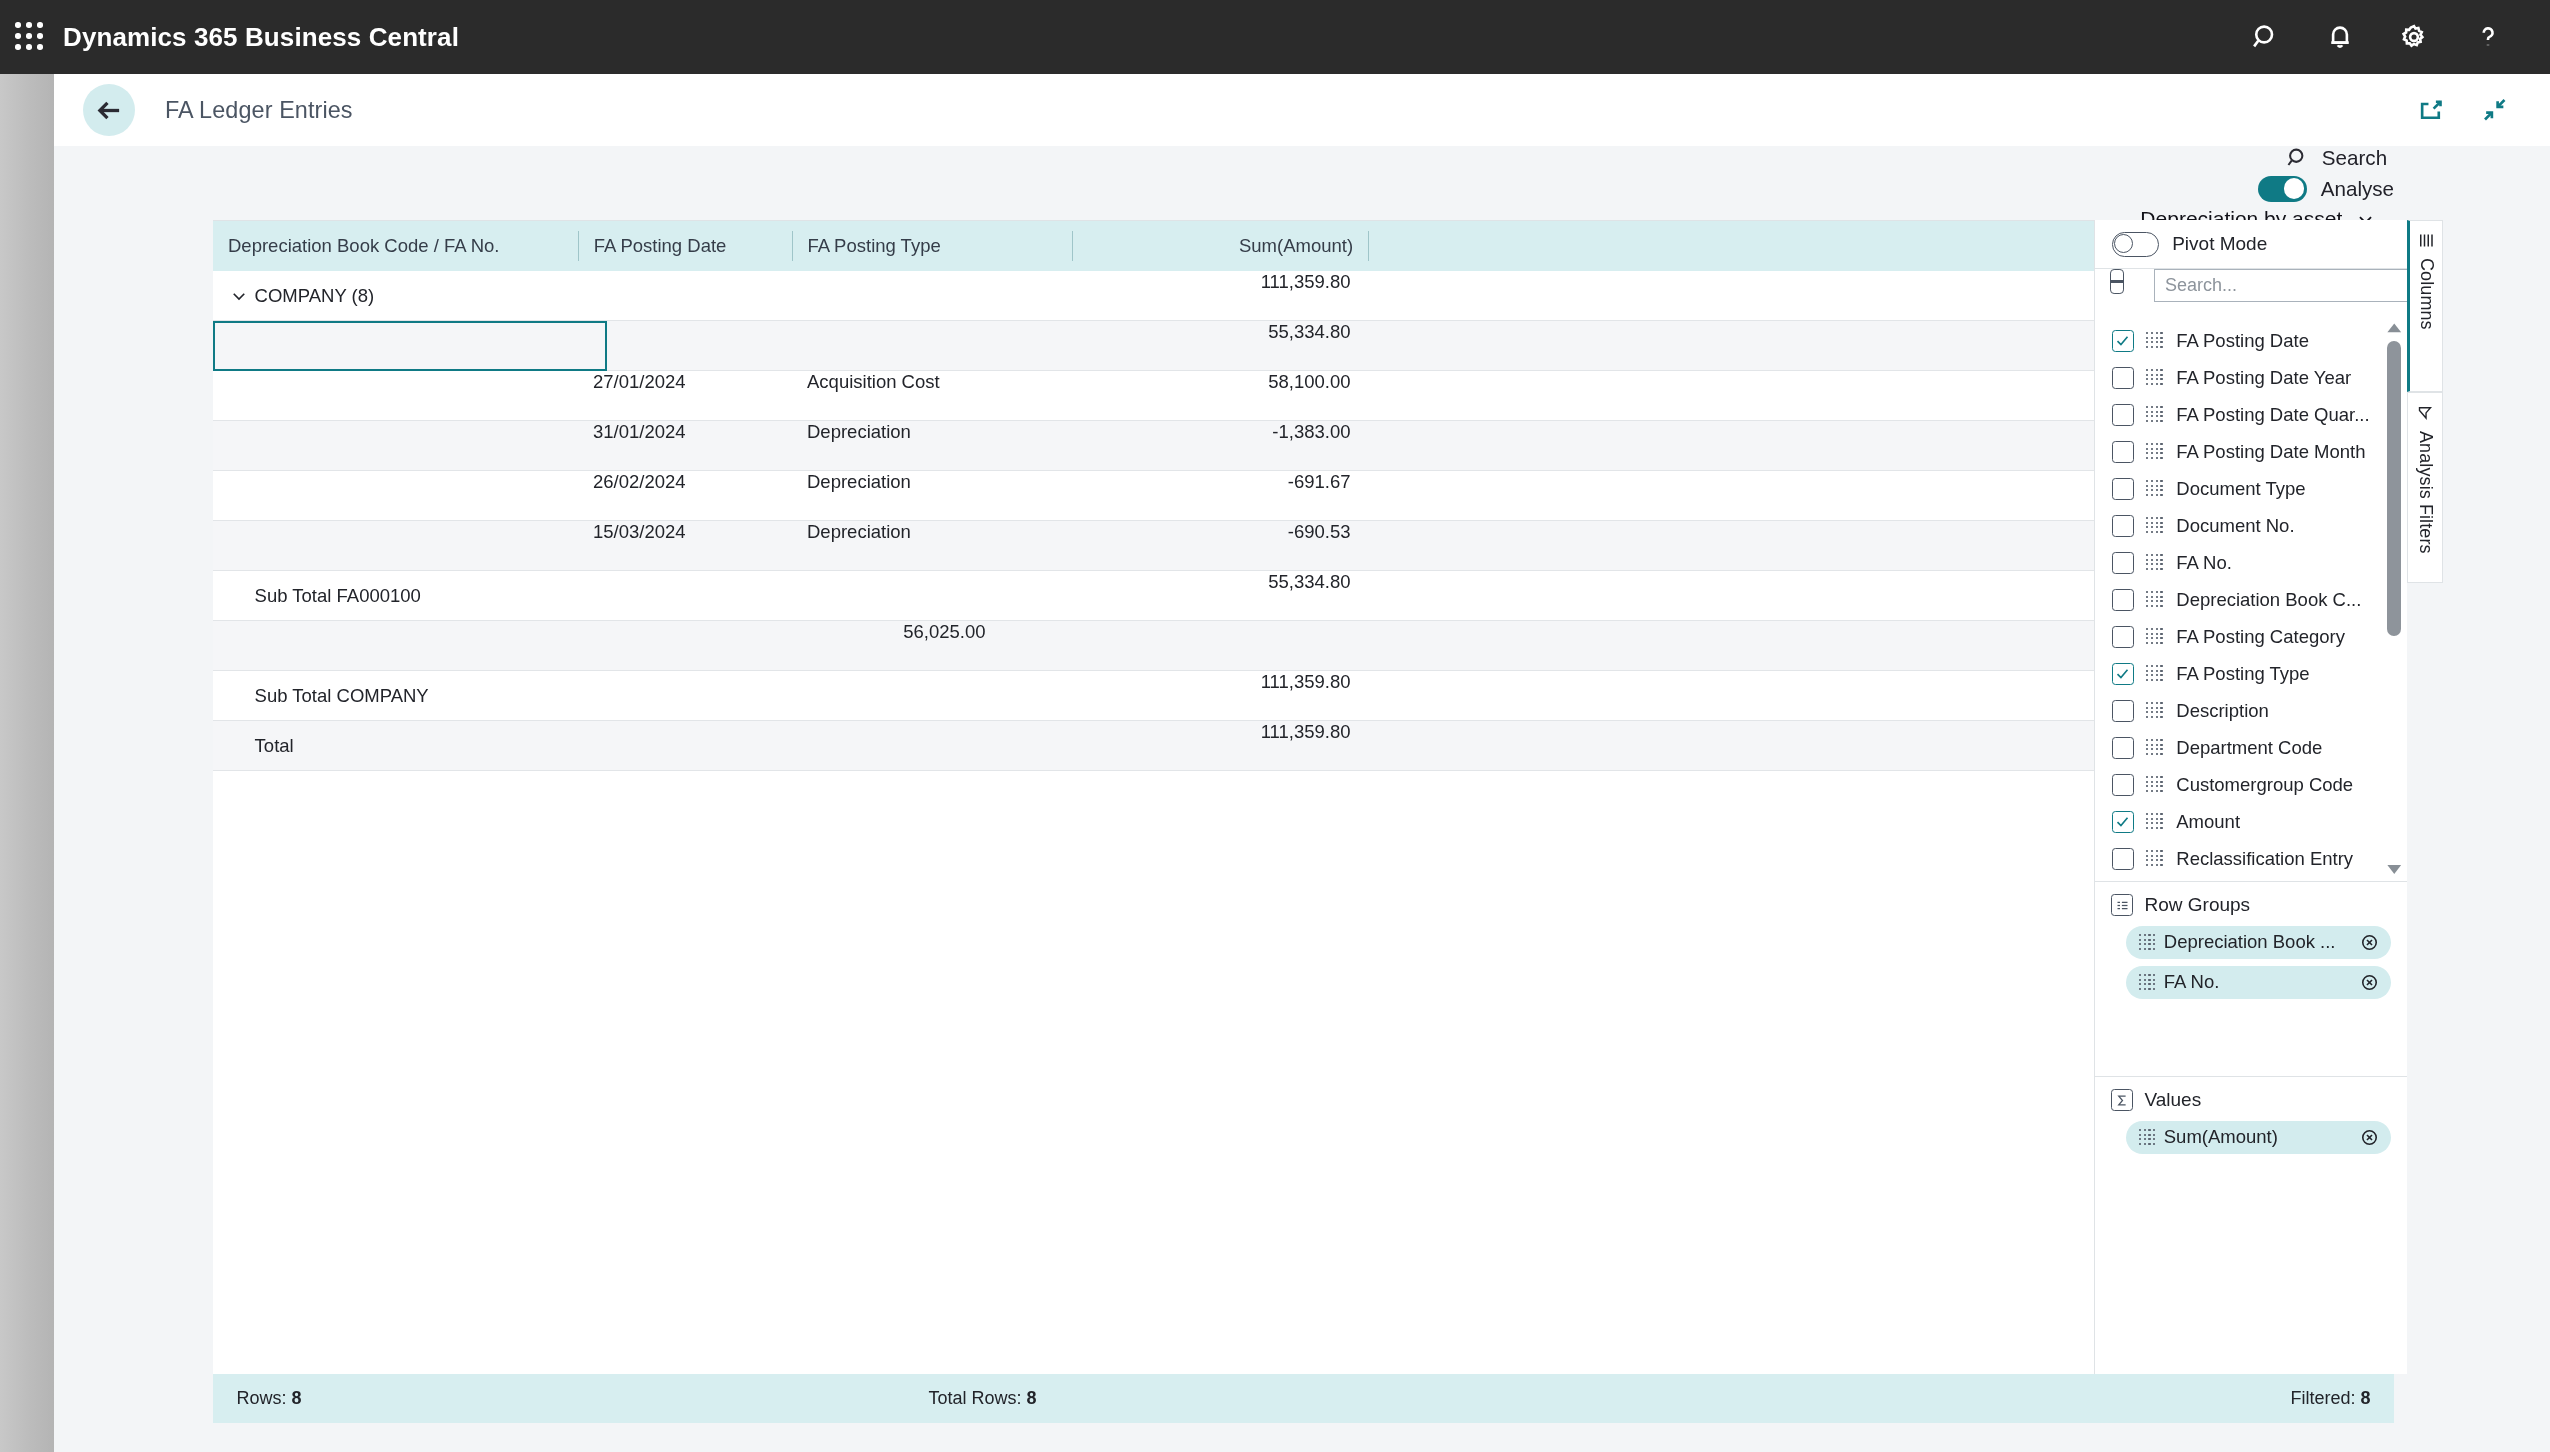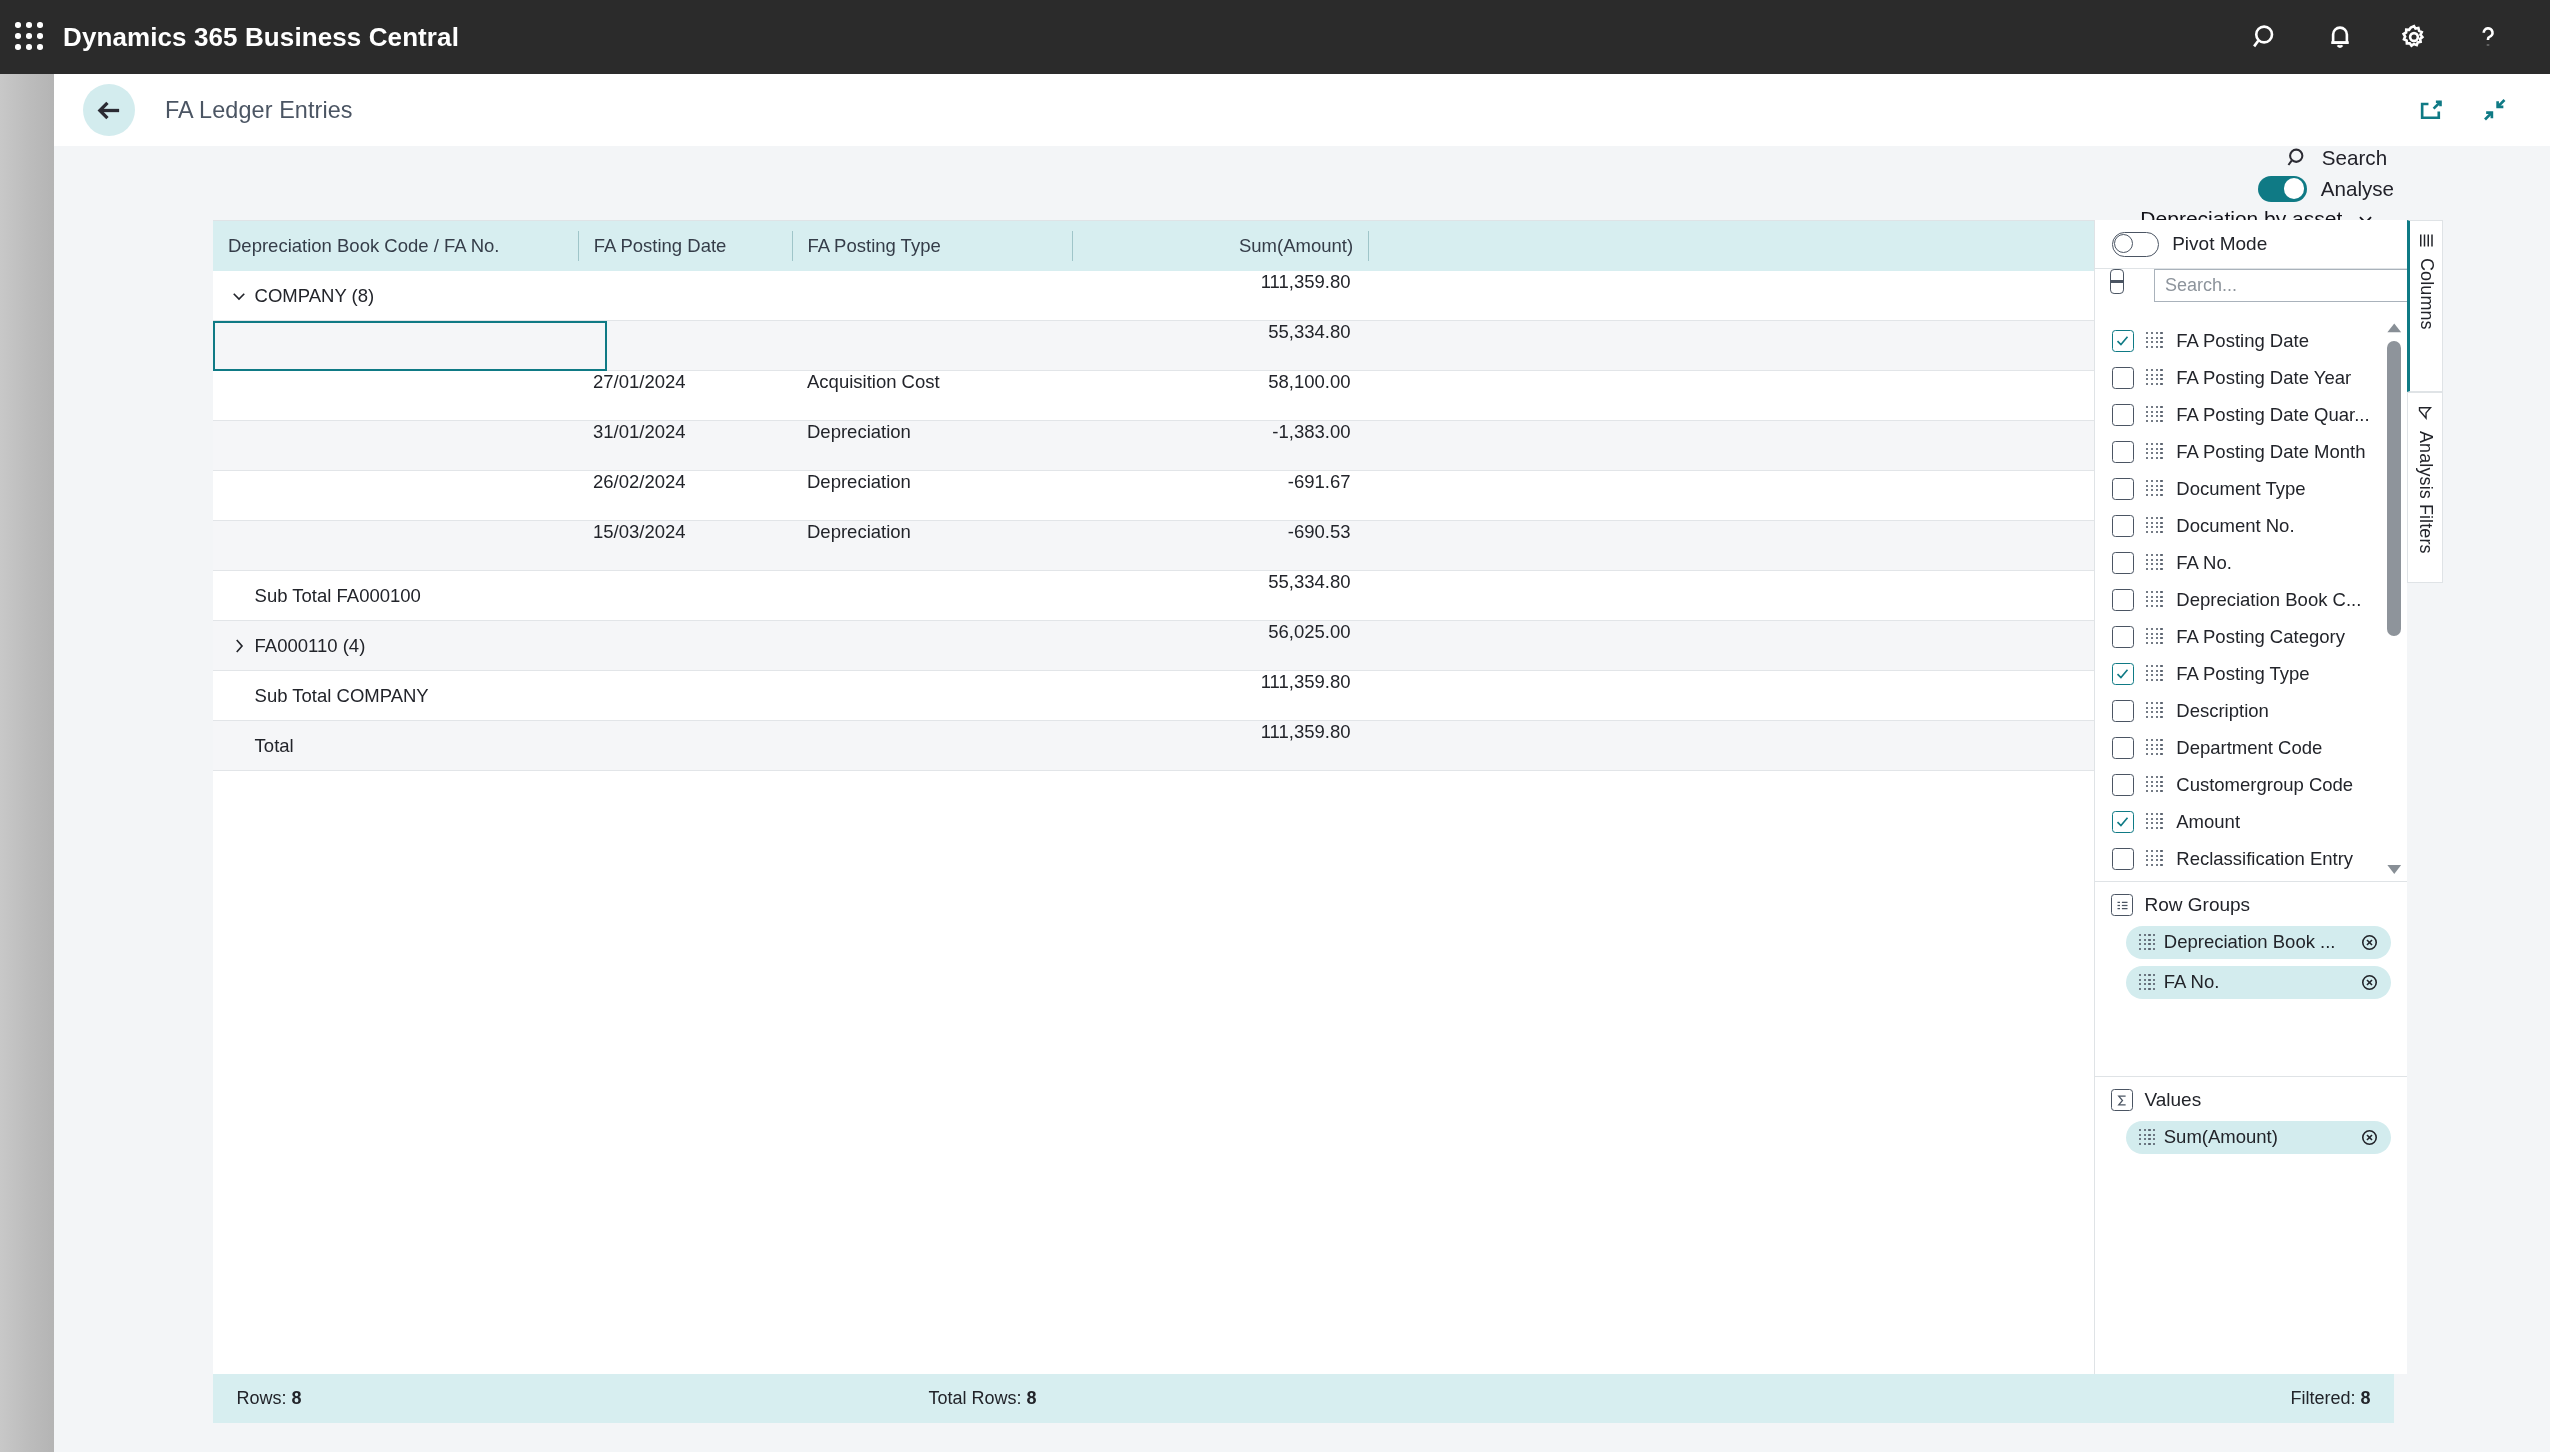--- a/index.html
+++ b/index.html
@@ -364,28 +364,20 @@
           <div class="grow">
             <div class="b1 ind2">
               <span class="chev"></span>
               <span>Sub Total FA000100</span>
             </div>
             <div class="b2"></div>
             <div class="b3"></div>
             <div class="b4">55,334.80</div>
           </div>
           <div class="grow alt">
-            <div class="b1 ind1">
-              <span class="chev">
-                <svg width="18" height="18" viewBox="0 0 24 24">
-                  <polyline points="9,4 16,12 9,20"></polyline>
-                </svg>
-              </span>
-              <span>FA000110 (4)</span>
-            </div>
             <div class="b2"></div>
             <div class="b3"></div>
             <div class="b4">56,025.00</div>
           </div>
           <div class="grow">
             <div class="b1 ind1">
               <span class="chev"></span>
               <span>Sub Total COMPANY</span>
             </div>
             <div class="b2"></div>

